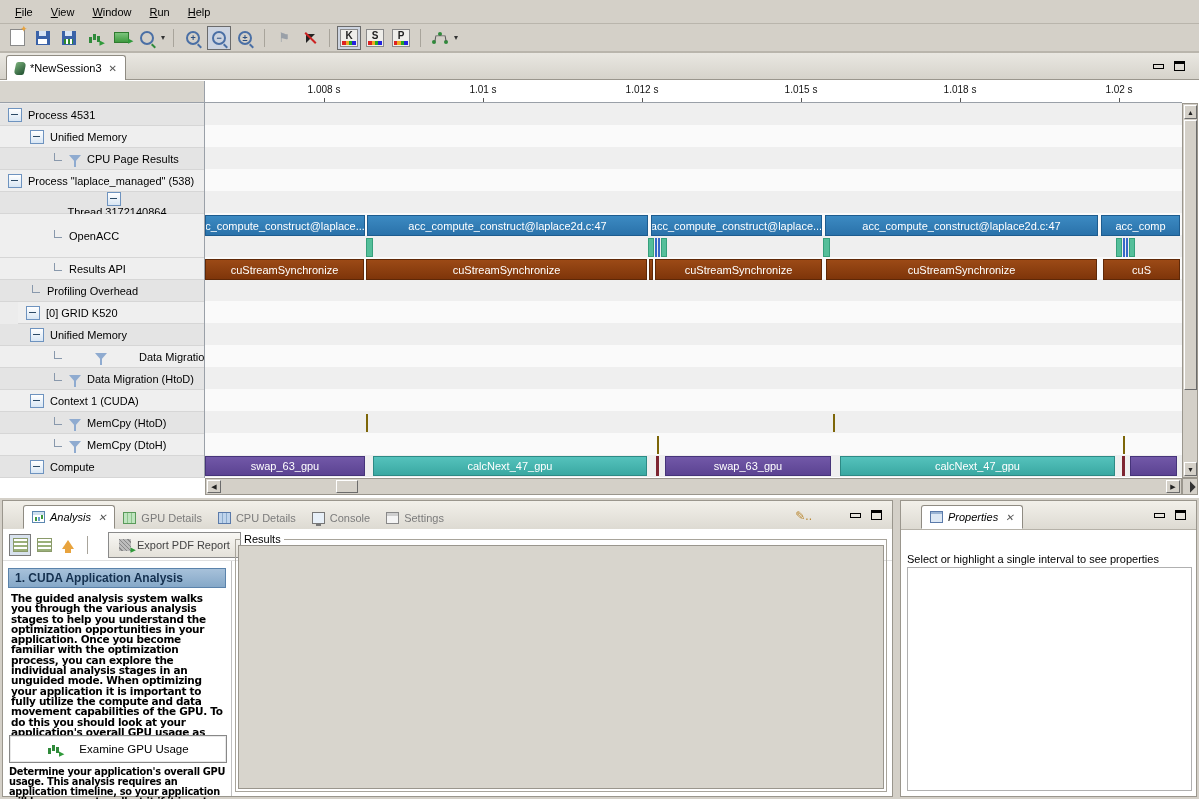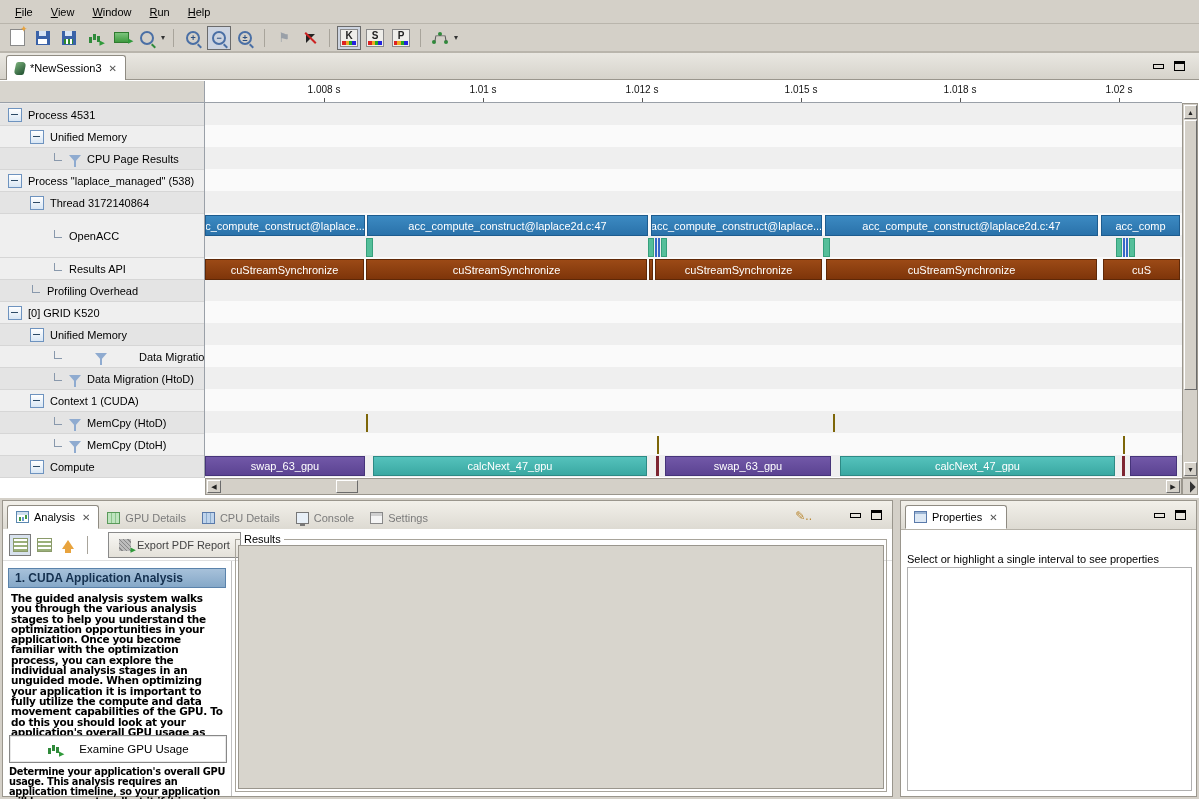--- a/index.html
+++ b/index.html
@@ -86,21 +86,21 @@
   #hsb{position:absolute;left:205px;top:425px;width:977px;height:17px;}
   #sb-corner{position:absolute;left:1182px;top:425px;width:16px;height:17px;display:flex;align-items:center;justify-content:center;}
   .diag-arrow{width:0;height:0;border-left:8px solid transparent;border-bottom:8px solid #333;transform:rotate(-45deg);}
 
   
   .panel{position:absolute;background:#fff;border:1px solid #9a968d;box-sizing:border-box;}
   #analysis-panel{left:2px;top:500px;width:891px;height:297px;}
   #properties-panel{left:900px;top:500px;width:297px;height:297px;}
   .ptabstrip{position:absolute;left:0;top:0;right:0;height:28px;background:linear-gradient(#f2f0ea,#dddad2);border-bottom:1px solid #b5b1a8;display:flex;align-items:flex-end;}
   .ptab{display:flex;align-items:center;gap:5px;padding:5px 8px;color:#7b7b7b;white-space:nowrap;}
-  .ptab.active{background:#fff;border:1px solid #8f8b82;border-bottom:1px solid #fff;border-radius:3px 3px 0 0;color:#000;margin-left:4px;}
+  .ptab.active{background:#fff;border:1px solid #8f8b82;border-bottom:1px solid #fff;border-radius:3px 3px 0 0;color:#000;margin-left:20px;font-style:italic;}
   .tab-ico{width:13px;height:12px;display:inline-block;box-sizing:border-box;}
   .ico-analysis{border:1px solid #5b87b0;background:linear-gradient(#cfe0ef 30%,#fff 30%);position:relative;}
   .ico-analysis::after{content:"";position:absolute;left:2px;bottom:1px;width:2px;height:4px;background:#3f9a3f;box-shadow:3px 0 0 #6a9ad0,6px -2px 0 #3f9a3f;}
   .ico-grid-green{border:1px solid #5a9a5a;background:repeating-linear-gradient(90deg,#bfe4bf 0 3px,#8cc48c 3px 4px),#bfe4bf;}
   .ico-grid-blue{border:1px solid #5a7aaa;background:repeating-linear-gradient(90deg,#bfd4ec 0 3px,#8caccc 3px 4px),#bfd4ec;}
   .ico-console{border:1px solid #777;background:#e8f0f8;position:relative;}
   .ico-console::after{content:"";position:absolute;left:3px;bottom:-3px;width:5px;height:2px;background:#777;}
   .ico-settings{border:1px solid #888;background:linear-gradient(#cfcfcf 30%,#f4f4f4 30%);}
   .ico-table{border:1px solid #5a7aaa;background:linear-gradient(#9ab4d4 25%,#dde8f4 25%);}
 
@@ -235,37 +235,37 @@
         </div>
         <div class="tree-row" style="top: 45px; height: 22px; padding-left: 52px; background: rgb(228, 228, 228);">
           <div class="leaf-glyph"></div>
           <div class="funnel"></div>
           <div class="tree-label">CPU Page Results</div>
         </div>
         <div class="tree-row" style="top: 67px; height: 22px; padding-left: 8px; background: rgb(239, 239, 239);">
           <div class="minus-box"></div>
           <div class="tree-label">Process "laplace_managed" (538)</div>
         </div>
-        <div class="tree-row" style="top: 89px; height: 22px; padding-left: 30px; background: rgb(228, 228, 228);">
+        <div class="tree-row" style="top: 89px; height: 22px; padding-left: 30px; background: rgb(228, 228, 228); flex-direction: column;">
           <div class="minus-box"></div>
           <div class="tree-label">Thread 3172140864</div>
         </div>
         <div class="tree-row" style="top: 111px; height: 44px; padding-left: 52px; background: rgb(239, 239, 239);">
           <div class="leaf-glyph"></div>
           <div class="tree-label">OpenACC</div>
         </div>
         <div class="tree-row" style="top: 155px; height: 22px; padding-left: 52px; background: rgb(239, 239, 239);">
           <div class="leaf-glyph"></div>
           <div class="tree-label">Results API</div>
         </div>
         <div class="tree-row" style="top: 177px; height: 22px; padding-left: 30px; background: rgb(228, 228, 228);">
           <div class="leaf-glyph"></div>
           <div class="tree-label">Profiling Overhead</div>
         </div>
-        <div class="tree-row" style="top: 199px; height: 22px; padding-left: 8px; background: rgb(239, 239, 239);">
+        <div class="tree-row" style="top: 199px; height: 22px; padding-left: 8px; background: rgb(239, 239, 239); margin-left: 18px;">
           <div class="minus-box"></div>
           <div class="tree-label">[0] GRID K520</div>
         </div>
         <div class="tree-row" style="top: 221px; height: 22px; padding-left: 30px; background: rgb(228, 228, 228);">
           <div class="minus-box"></div>
           <div class="tree-label">Unified Memory</div>
         </div>
         <div class="tree-row" style="top: 243px; height: 22px; padding-left: 52px; background: rgb(239, 239, 239); gap: 26px;">
           <div class="leaf-glyph"></div>
           <div class="funnel"></div>

